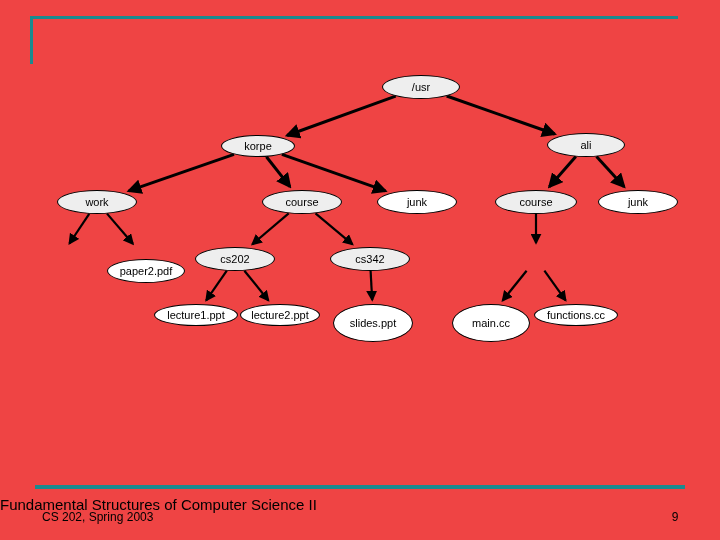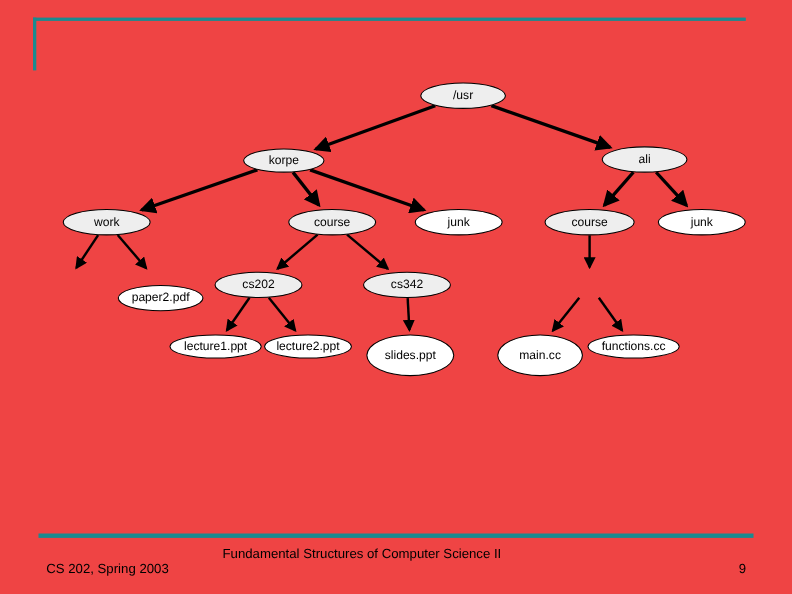--- a/index.html
+++ b/index.html
@@ -85,22 +85,21 @@
     left: 42px;
     top: 510px;
     font-size: 12px;
     color: #000000;
   }
   .footer-center {
     position: absolute;
     left: 0;
     top: 496px;
     width: 658px;
-    text-align: center;
-    font-size: 12px;
+    font-size: 15px;
     color: #000000;
     line-height: 1.25;
   }
   .footer-page {
     position: absolute;
     left: 660px;
     top: 510px;
     width: 30px;
     text-align: center;
     font-size: 12px;

